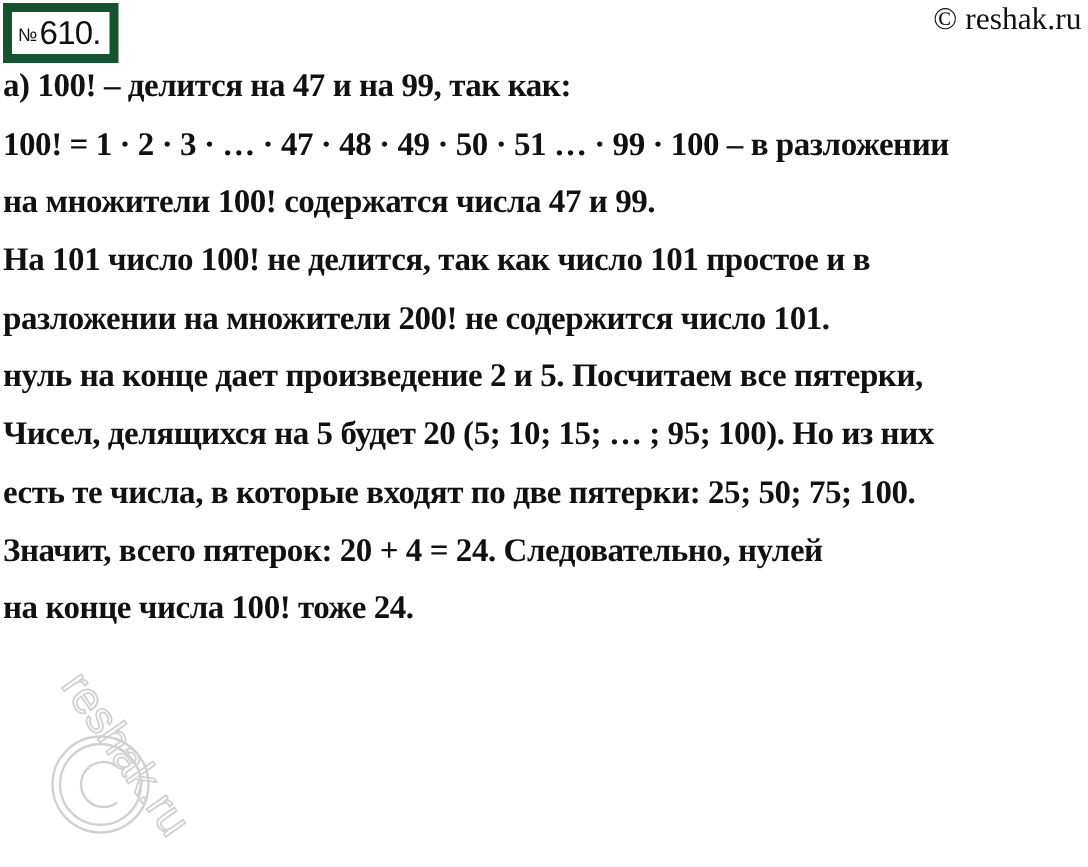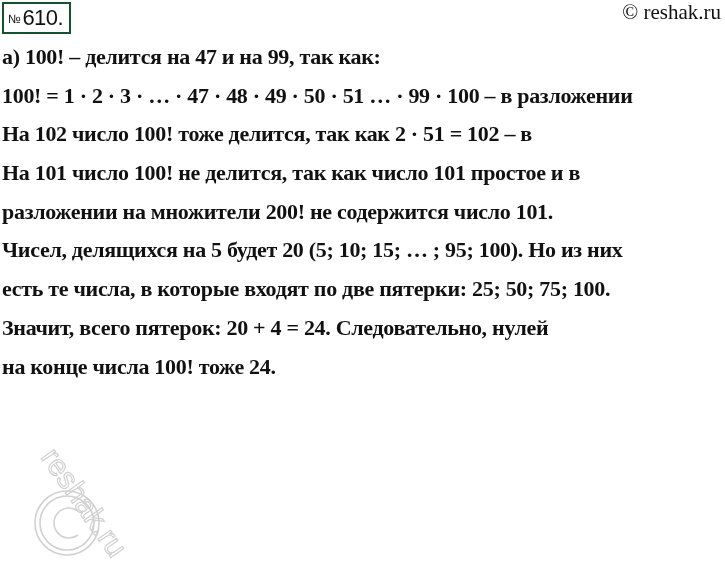--- a/index.html
+++ b/index.html
@@ -3,21 +3,21 @@
 <meta charset="utf-8">
 <style>
   html, body { margin: 0; padding: 0; background: #ffffff; }
   body {
     width: 725px; height: 578px; position: relative; overflow: hidden;
     font-family: "Liberation Serif", "DejaVu Serif", serif;
     color: #111111;
   }
   .task-badge {
     position: absolute; left: 2px; top: 2px;
-    border: 2px solid #14532d; padding: 0 6px 0 4px;
+    border: 6px solid #14532d; padding: 0 6px 0 4px;
     height: 28px; line-height: 28px;
     font-family: "Liberation Sans", "DejaVu Sans", sans-serif;
     font-size: 22px; letter-spacing: -0.5px;
   }
   .task-badge .no { font-size: 12px; margin-right: 2px; vertical-align: 2px; }
   .copyright {
     position: absolute; right: 4px; top: 0px;
     font-size: 21px; line-height: 24px; text-align: right;
   }
   .content {
@@ -37,23 +37,24 @@
 
 <div class="task-badge">
   <span class="no">№</span><span>610.</span>
 </div>
 
 <div class="copyright">© reshak.ru</div>
 
 <div class="content">
   <div class="line">а) 100! – делится на 47 и на 99, так как:</div>
   <div class="line">100! = 1 · 2 · 3 · … · 47 · 48 · 49 · 50 · 51 … · 99 · 100 – в разложении</div>
-  <div class="line">На 102 число 100!  тоже делится, так как 2 · 51 = 102 – в</div>
+  <div class="line">на множители 100!  содержатся числа 47 и 99.</div>
   <div class="line">На 101 число 100!  не делится, так как число 101 простое и в</div>
   <div class="line">разложении на множители 200!  не содержится число 101.</div>
+  <div class="line">нуль на конце дает произведение 2 и 5. Посчитаем все пятерки,</div>
   <div class="line">Чисел, делящихся на 5 будет 20 (5; 10; 15; … ; 95; 100). Но из них</div>
   <div class="line">есть те числа, в которые входят по две пятерки: 25; 50; 75; 100.</div>
   <div class="line">Значит, всего пятерок:  20 + 4 = 24. Следовательно, нулей</div>
   <div class="line">на конце числа 100!  тоже 24.</div>
 </div>
 
 <svg class="watermark" viewBox="0 0 120 150">
   <g fill="none" stroke="#9a9a9a" stroke-width="1.6">
     <circle cx="45" cy="108" r="32"></circle>
     <circle cx="45" cy="108" r="27"></circle>

